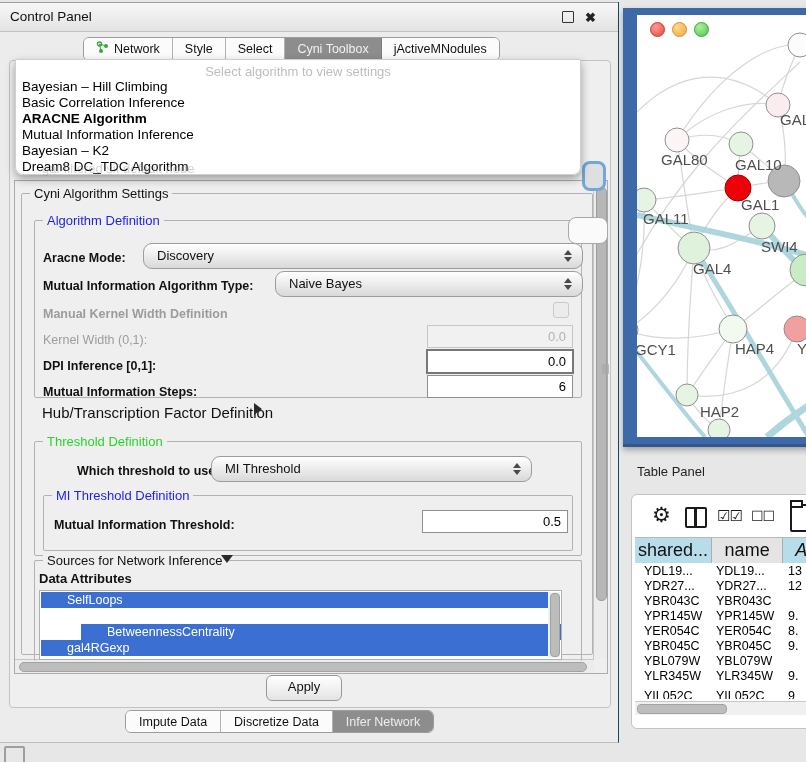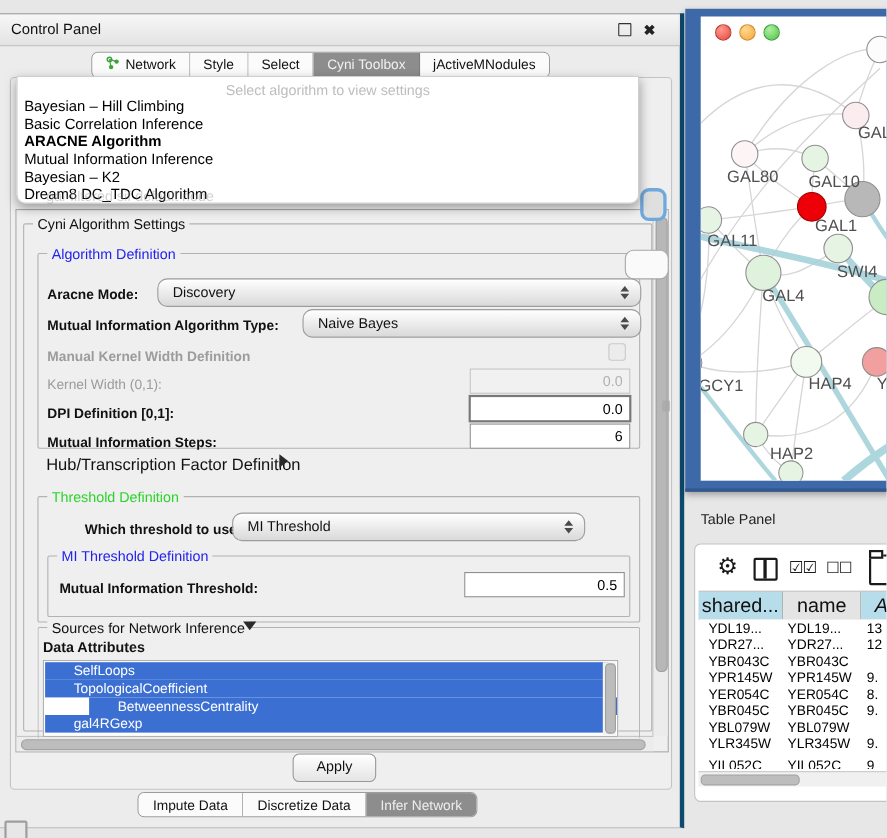--- a/index.html
+++ b/index.html
@@ -1,20 +1,20 @@
 <!DOCTYPE html>
 <html><head>
 <meta charset="utf-8">
 <style>
   html,body{margin:0;padding:0;background:#e7e7e7;font-family:"Liberation Sans",sans-serif;}
   #root{position:relative;width:806px;height:762px;overflow:hidden;background:#e7e7e7;}
 
   
-  #cpwin{position:absolute;left:0;top:12px;width:618px;height:740px;background:#ececec;
-         border-right:4px solid #0c4a6e;border-bottom:1px solid #bdbdbd;}
+  #cpwin{position:absolute;left:0;top:2px;width:618px;height:740px;background:#ececec;
+         border-right:1px solid #0c4a6e;border-bottom:1px solid #bdbdbd;}
   #titlebar{position:absolute;left:0;top:0;width:100%;height:28px;
             background:linear-gradient(#f7f7f7,#e3e3e3);border-bottom:1px solid #c2c2c2;border-top:1px solid #9e9e9e;}
   #titlebar .t{position:absolute;left:10px;top:6px;font-size:13.5px;color:#111;}
   .tb-ico{position:absolute;top:7px;font-size:13px;color:#222;cursor:default;}
   #float-ico{right:44px;top:8px;width:10px;height:10px;border:1.5px solid #333;border-radius:1px;}
   #close-ico{right:22px;font-weight:bold;}
 
   
   #tabbar{position:absolute;left:83px;top:35px;height:22px;display:flex;
           border:1px solid #9c9c9c;border-radius:6px;overflow:hidden;background:#fbfbfb;font-size:12.5px;}
@@ -200,21 +200,21 @@
             <span class="cv">Naive Bayes</span>
             <span class="spin"></span>
           </div>
 
           <span class="lbl dis" style="left:8px;top:86px;">Manual Kernel Width Definition</span>
           <span class="cbox" style="left:518px;top:81px;"></span>
 
           <span class="lbl dis" style="left:8px;top:112px;font-weight:normal;">Kernel Width (0,1):</span>
           <input class="tfield dis" style="left: 392px; top: 104px; width: 138px;" readonly="" value="0.0">
 
-          <span class="lbl" style="left:8px;top:138px;">DPI Definition [0,1]:</span>
+          <span class="lbl" style="left:8px;top:138px;">DPI Inference [0,1]:</span>
           <input class="tfield focusb" style="left: 391px; top: 128px; width: 138px;" value="0.0">
 
           <span class="lbl" style="left:8px;top:164px;">Mutual Information Steps:</span>
           <input class="tfield" style="left: 392px; top: 154px; width: 138px;" value="6">
         </div>
 
         <span class="lbl" style="left:20px;top:210px;font-weight:normal;font-size:15px;">Hub/Transcription Factor Definition</span>
         <span class="tri-right" style="position:absolute;left:232px;top:209px;"></span>
 
         <div class="group" style="left:12px;top:247px;width:546px;height:113px;">
@@ -234,21 +234,20 @@
         </div>
 
         <div class="group" style="left:12px;top:366px;width:546px;height:100px;border-bottom:none;">
           <span class="legend">Sources for Network Inference</span>
           <span class="tri-down" style="position:absolute;left:186px;top:-6px;"></span>
 
           <span class="lbl" style="left:4px;top:10px;font-size:13px;">Data Attributes</span>
 
           <div class="lbox" style="left:4px;top:29px;width:521px;height:68px;">
             <div class="lrow" style="top:1px;width:486px;">SelfLoops</div>
-            <div class="lrow" style="top:17px;width:486px;">TopologicalCoefficient</div>
             <div class="lrow" style="top:33px;width:486px;margin-left:40px;">BetweennessCentrality</div>
             <div class="lrow" style="top:49px;width:486px;">gal4RGexp</div>
             <div class="vtrack">
                 <div class="vthumb"></div>
               </div>
           </div>
         </div>
       </div>
     </div>
 

